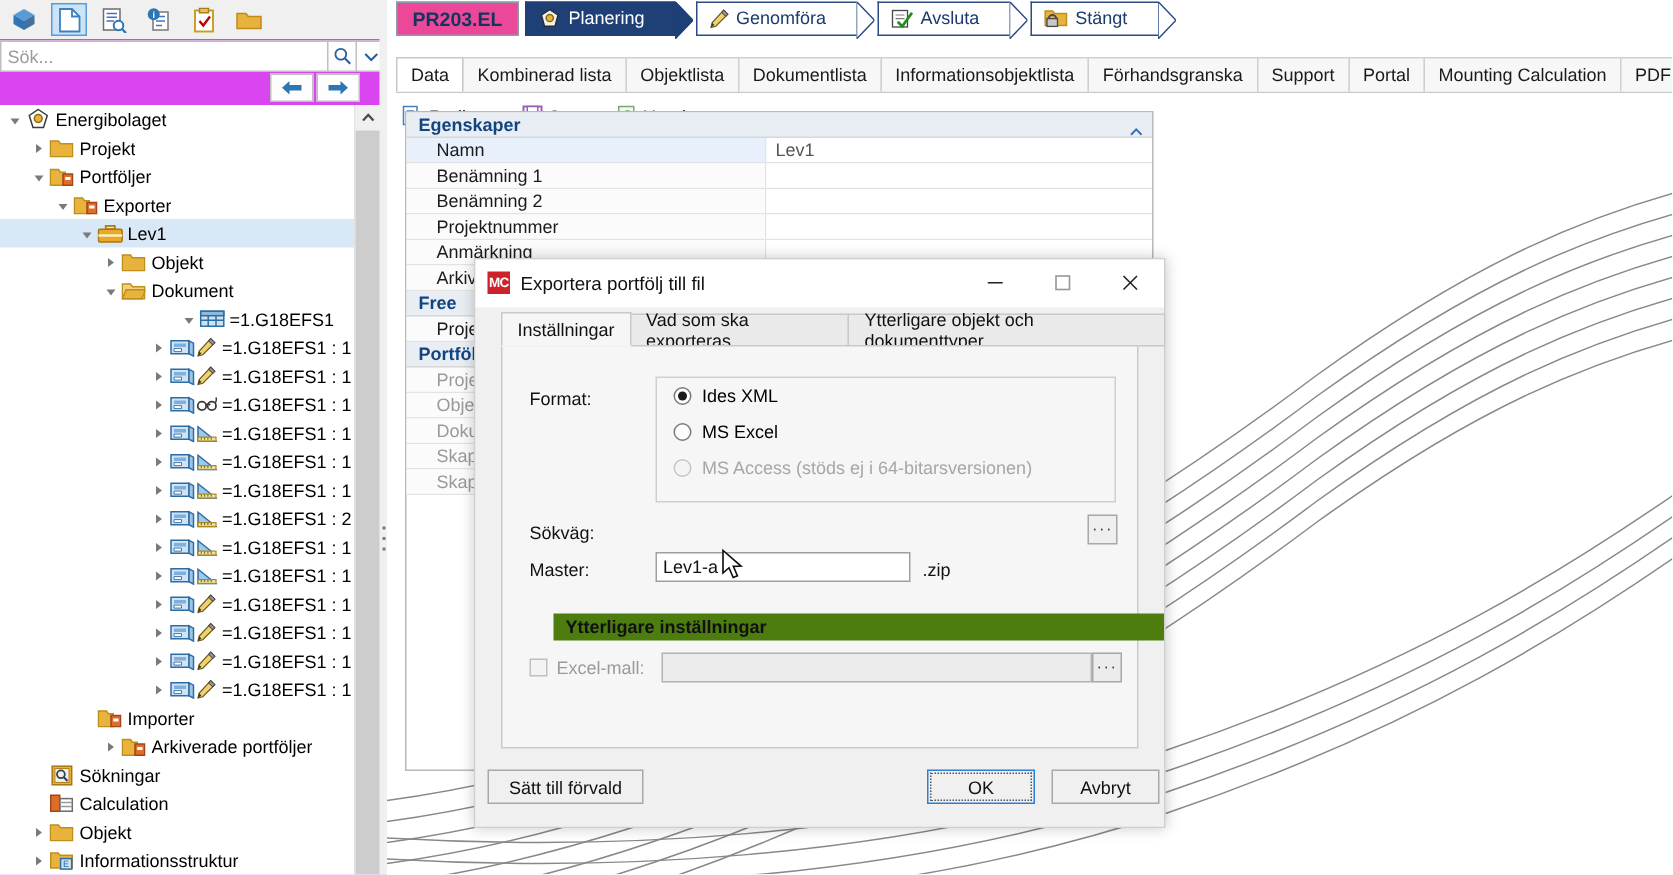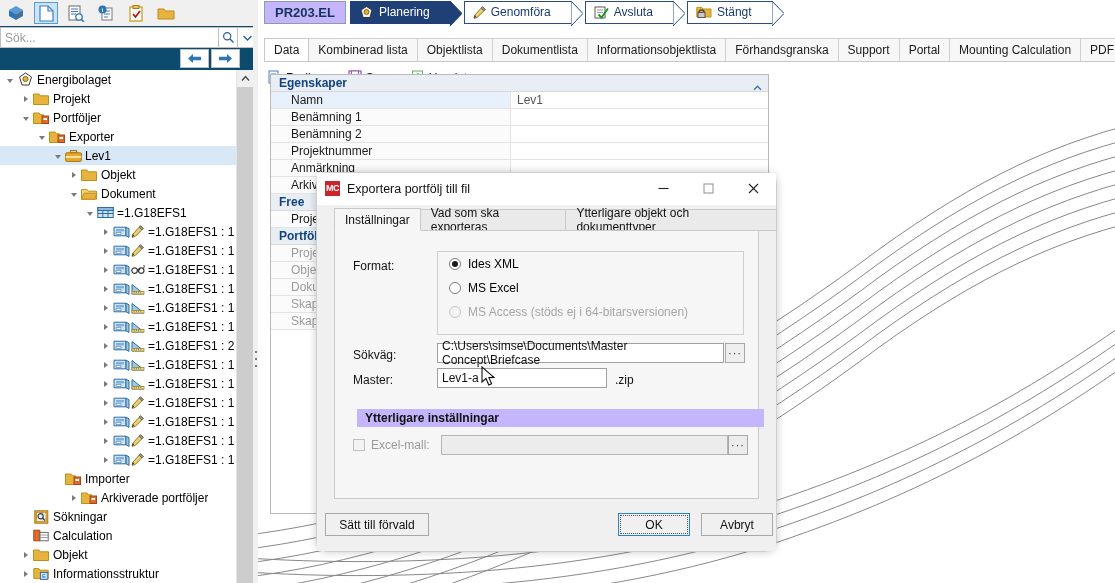--- a/index.html
+++ b/index.html
@@ -10,21 +10,21 @@
     font-size:12px;
     color:#000;
     background:#ffffff;
     overflow:hidden;
     position:relative;
   }
 
   
   #left-panel {
     position:absolute; left:0; top:0; width:258px; height:583px;
-    background:#0c4a6e;
+    background:#d946ef;
     border-right:1px solid #d6d6d6;
   }
   #left-toolbar {
     position:absolute; left:0; top:0; width:258px; height:26px;
     display:flex; align-items:center; gap:6px; padding-left:4px;
     background:#f0f0f0;
   }
   .tb-icon { width:24px; height:22px; display:flex; align-items:center; justify-content:center; }
   .tb-icon.sel { background:#cce4f7; border:1px solid #5b9bd5; }
   #search-row {
@@ -99,21 +99,21 @@
     background:#ffffff; overflow:hidden;
   }
   #bg-waves { position:absolute; left:0; top:0; width:857px; height:583px; pointer-events:none; }
 
   
   #workflow {
     position:absolute; left:6px; top:0px; height:24px;
     display:flex; align-items:center; gap:4px;
   }
   #wf-code {
-    height:23px; min-width:82px; border:1px solid #8e9bab; background:#c4b5fd;
+    height:23px; min-width:82px; border:1px solid #8e9bab; background:#ec4899;
     display:flex; align-items:center; justify-content:center;
     font-weight:bold; font-size:13px; color:#12355b; padding:0 7px;
   }
   .chev {
     position:relative; height:23px; display:flex; align-items:center;
     padding:0 20px 0 8px; font-size:12px; cursor:pointer;
     border:1px solid #2b4c86; border-right:none; background:#ffffff; color:#1a3b6e;
     margin-right:10px;
   }
   .chev .chev-tip {
@@ -218,22 +218,22 @@
     position:absolute; height:20px; border:1px solid #a0a0a0; background:#ffffff;
     display:flex; align-items:center; padding-left:4px; font-size:12px; color:#111;
   }
   .browse-btn {
     position:absolute; width:20px; height:20px; border:1px solid #a8a8a8;
     background:#efefef; display:flex; align-items:center; justify-content:center;
     font-size:11px; color:#333; cursor:pointer; letter-spacing:1px; line-height:8px;
   }
 
   #extra-hdr {
-    position:absolute; left:22px; top:178px; width:407px; height:18px;
-    background:#c4b5fd; display:flex; align-items:center; padding-left:8px;
+    position:absolute; left:34px; top:178px; width:407px; height:18px;
+    background:#4d7c0f; display:flex; align-items:center; padding-left:8px;
     font-size:12px; font-weight:bold; color:#111;
   }
   #excel-row { position:absolute; left:18px; top:203px; width:407px; height:22px; display:flex; align-items:center; }
   .chk {
     width:12px; height:12px; border:1px solid #c0c0c0; background:#f3f3f3; margin-right:6px;
   }
 
   #dlg-footer { position:absolute; left:0; right:0; bottom:0; height:52px; }
   .dbtn {
     position:absolute; height:23px; border:1px solid #a8a8a8; background:#f0f0f0;
@@ -410,21 +410,21 @@
           <i class="tri-d"></i>
         </span>
         <span class="ticon">
           <svg width="16" height="13" viewBox="0 0 16 13">
             <path d="M0.5 2.4 h5.5 l1.3 1.8 h8.2 v8 h-15 z" fill="#f3d079" stroke="#bf8f1c"></path>
             <path d="M0.5 12.2 l2.6 -6 h13 l-2.6 6 z" fill="#e8b33c" stroke="#bf8f1c"></path>
           </svg>
         </span>
         <span class="tlabel">Dokument</span>
       </div>
-      <div class="tnode" style="padding-left: 84px; align-items: center;">
+      <div class="tnode" style="padding-left: 120px; align-items: center;">
         <span class="twist">
           <i class="tri-d"></i>
         </span>
         <span class="ticon">
           <svg width="17" height="13" viewBox="0 0 17 13">
             <rect x="0.8" y="1.5" width="15.4" height="10" fill="#cfe3f5" stroke="#2e6da4"></rect>
             <rect x="0.8" y="1.5" width="15.4" height="3" fill="#8fb8dd" stroke="#2e6da4"></rect>
             <line x1="0.8" y1="7.5" x2="16.2" y2="7.5" stroke="#2e6da4"></line>
             <line x1="5.8" y1="4.5" x2="5.8" y2="11.5" stroke="#2e6da4"></line>
             <line x1="11" y1="4.5" x2="11" y2="11.5" stroke="#2e6da4"></line>
@@ -994,21 +994,21 @@
       <div class="prow">
         <div class="pname dim">Skapad</div>
         <div class="pval"></div>
       </div>
       <div class="prow">
         <div class="pname dim">Skapad av</div>
         <div class="pval"></div>
       </div>
     </div>
 
-  <div id="dialog" style="left:58px; top:172px;border-radius:12px;">
+  <div id="dialog" style="left:58px; top:172px;">
     <div id="dlg-title">
       <span id="dlg-icon">
           <span>MC</span>
         </span>
       <span id="dlg-title-text">Exportera portfölj till fil</span>
       <div id="dlg-ctrls">
         <div class="wbtn">
           <svg width="13" height="13" viewBox="0 0 13 13">
               <line x1="1.5" y1="6.5" x2="11.5" y2="6.5" stroke="#222" stroke-width="1.1"></line>
             </svg>
@@ -1048,23 +1048,20 @@
             <span class="radio"></span>
             <span>MS Excel</span>
           </div>
           <div class="radio-row disabled">
             <span class="radio"></span>
             <span>MS Access (stöds ej i 64-bitarsversionen)</span>
           </div>
         </div>
 
         <span class="fld-label" style="left:18px; top:117px;">Sökväg:</span>
-        <div class="txtfield" style="left:102px; top:112px; width:287px;">
-          <span>C:\Users\simse\Documents\Master Concept\Briefcase</span>
-        </div>
         <div class="browse-btn" style="left:390px; top:112px;">···</div>
 
         <span class="fld-label" style="left:18px; top:142px;">Master:</span>
         <div class="txtfield" style="left:102px; top:137px; width:170px;">
           <span>Lev1-a</span>
         </div>
         <span class="fld-label" style="left:280px; top:142px;">.zip</span>
 
         <div id="extra-hdr">Ytterligare inställningar</div>
 

